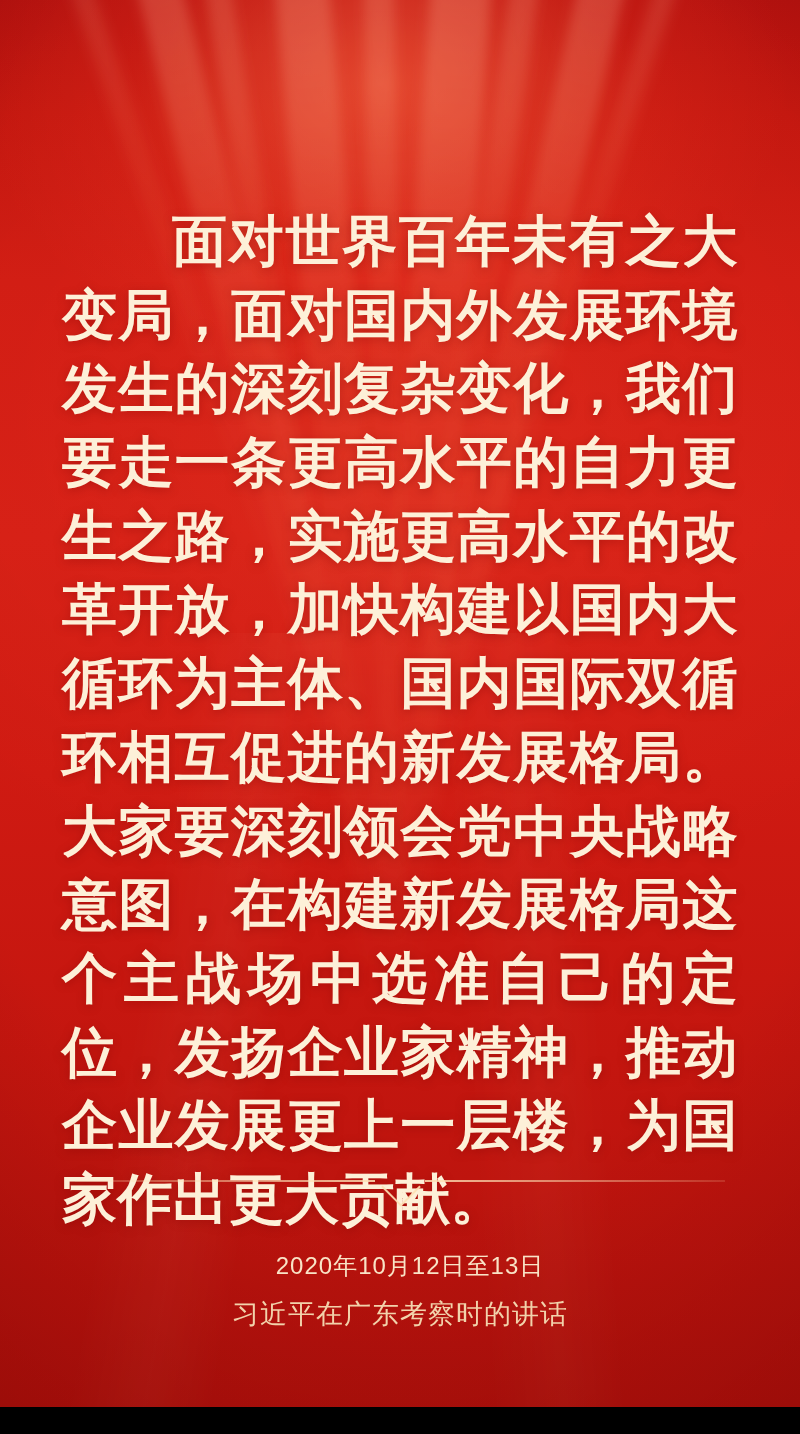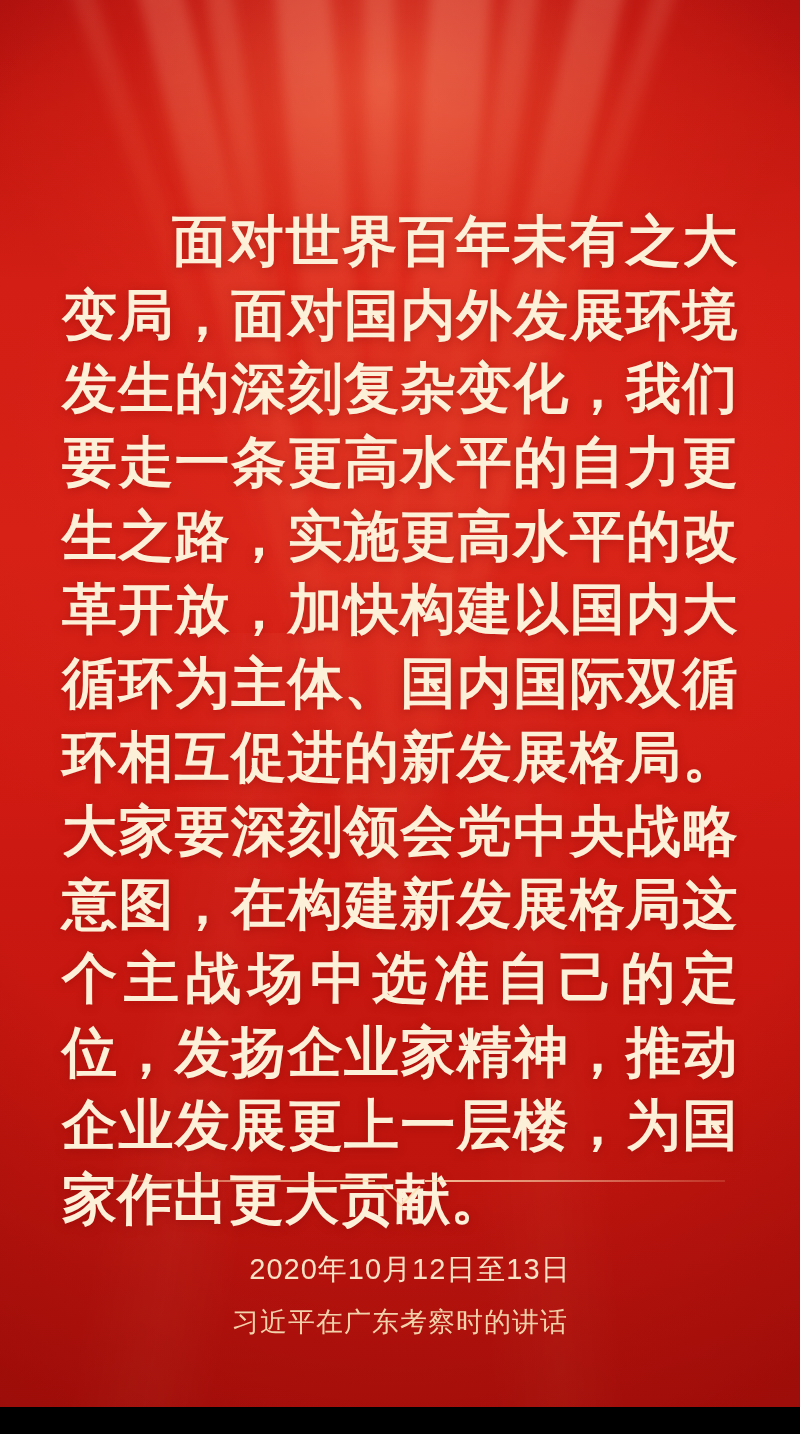--- a/index.html
+++ b/index.html
@@ -126,21 +126,21 @@
 
   .caption {
     position: absolute;
     left: 0;
     right: 0;
     top: 1250px;
     text-align: center;
     color: #f7dfc0;
   }
   .caption .date {
-    font-size: 29px;
+    font-size: 24px;
     letter-spacing: 1px;
     margin-bottom: 14px;
     color: #f9e3c6;
     padding-left: 20px;
   }
   .caption .source {
     font-size: 27px;
     letter-spacing: 1px;
     color: #f2d2ab;
     text-align: center;

